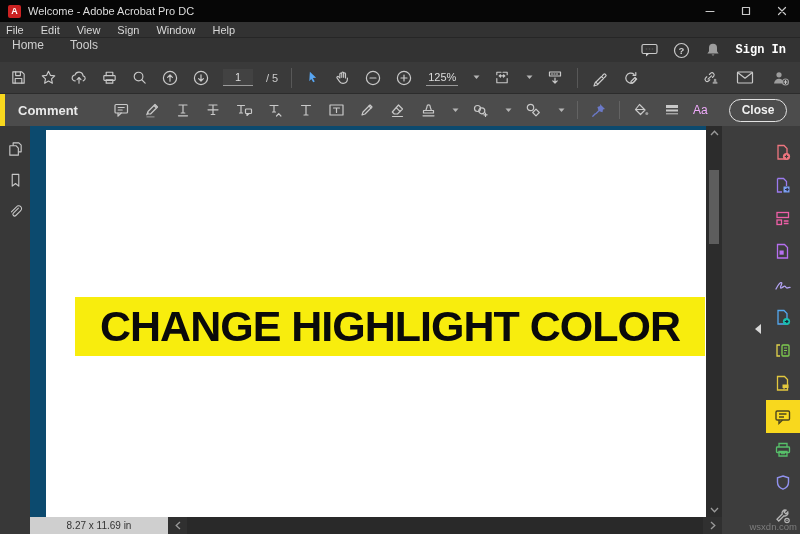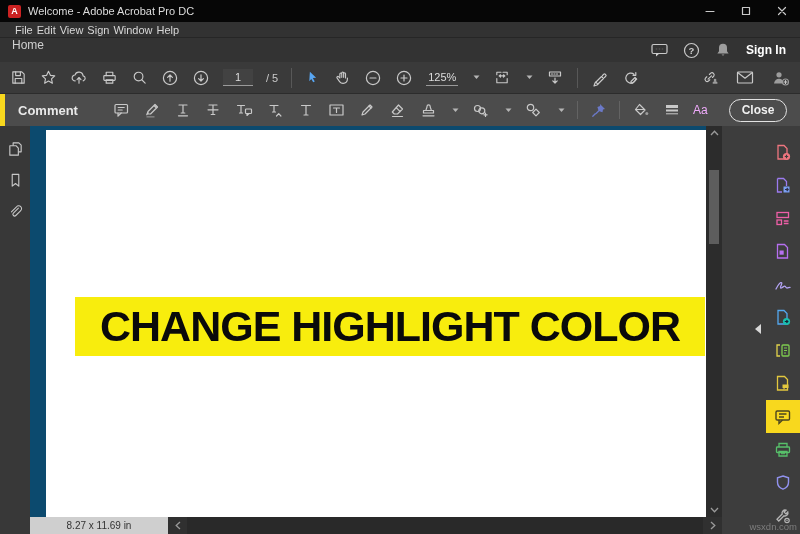--- a/index.html
+++ b/index.html
@@ -14,34 +14,34 @@
   .titlebar{position:absolute;left:0;top:0;width:800px;height:22px;background:#060606;
             display:flex;align-items:center;color:#dcdcdc;font-size:11px;}
   .acro-logo{width:13px;height:13px;background:#c22;border-radius:2px;margin:0 7px 0 8px;
              display:flex;align-items:center;justify-content:center;color:#fff;
              font-size:9px;font-weight:bold;line-height:1;}
   .win-controls{margin-left:auto;display:flex;align-items:center;}
   .win-btn{width:36px;height:22px;display:flex;align-items:center;justify-content:center;color:#ccc;}
 
   
   .menubar{position:absolute;left:0;top:22px;width:800px;height:16px;background:#323232;
-           display:flex;align-items:center;gap:4px;padding-left:15px;
+           display:flex;align-items:center;gap:17px;padding-left:6px;
            color:#d8d8d8;font-size:11px;border-bottom:1px solid #262626;}
   .menu-item{cursor:default;}
 
   
   .tabbar{position:absolute;left:0;top:38px;width:800px;height:24px;background:#333;
           display:flex;align-items:stretch;color:#cfcfcf;font-size:12px;}
-  .tab-left{display:flex;align-items:flex-start;gap:26px;padding-left:12px;flex-direction:column;}
+  .tab-left{display:flex;align-items:flex-start;gap:26px;padding-left:12px;}
   .doc-tab{margin-left:34px;width:136px;background:#3e3e3e;border-left:1px solid #272727;
            border-right:1px solid #272727;display:flex;align-items:center;justify-content:center;
            gap:10px;color:#e4e4e4;position:relative;}
   .doc-tab .x{color:#bbb;font-size:10px;position:absolute;right:10px;top:6px;}
   .tab-right{margin-left:auto;display:flex;align-items:center;gap:15px;padding-right:14px;}
-  .signin{color:#fff;font-weight:bold;font-size:12px;}
+  .signin{color:#fff;font-weight:bold;font-size:12px;font-family:Liberation Mono, monospace;}
 
   
   .toolbar{position:absolute;left:0;top:62px;width:800px;height:32px;background:#3a3a3a;
            border-bottom:1px solid #2c2c2c;display:flex;align-items:center;gap:13px;
            padding:0 10px;color:#c9c9c9;}
   .sep{width:1px;height:20px;background:#585858;}
   .pagebox{width:30px;height:17px;background:#424242;border-bottom:1px solid #9a9a9a;
            color:#ddd;font-size:11px;text-align:center;line-height:16px;}
   .pagecount{font-size:11px;color:#c9c9c9;}
   .zoomtxt{font-size:11px;color:#ddd;border-bottom:1px solid #9a9a9a;padding:1px 2px 2px;}

